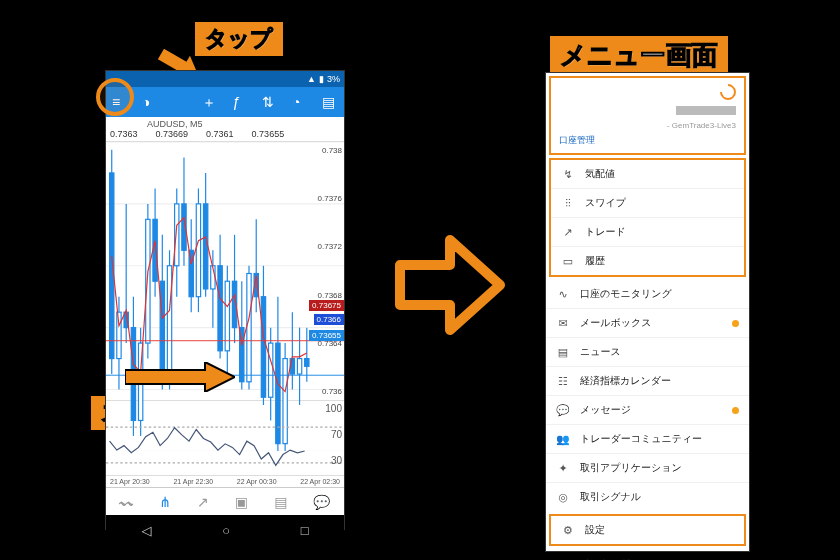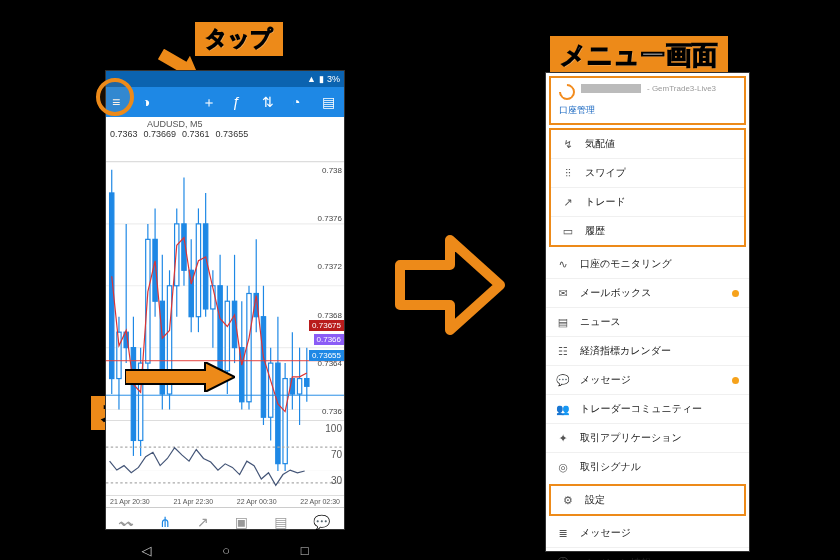--- a/index.html
+++ b/index.html
@@ -56,43 +56,42 @@
   }
   .toolbar .group { display:flex; gap:14px; align-items:center; }
   .toolbar svg, .toolbar .ico { width:16px; height:16px; }
   .toolbar .ico { color:#fff; font-size:14px; }
 
   .pair {
     font-size: 9px; color:#555; padding: 2px 0 0 4px; margin-left: 37px;
   }
   .ticks {
     font-size: 9px; color:#333; padding: 0 4px 2px 4px;
-    display:flex; gap:6px;
+    display:flex; gap:18px;
   }
 
   .chart-area {
     position: relative;
     height: 260px;
     border-top:1px solid #ddd;
     border-bottom:1px solid #ddd;
-    margin-top:20px;
   }
   .chart-area svg { position:absolute; inset:0; }
   .ylabels {
     position:absolute; right:2px; top:0; bottom:0;
     display:flex; flex-direction:column; justify-content:space-between;
     font-size:8px; color:#444; text-align:right;
     padding:4px 0;
   }
   .price-tag {
     position:absolute; right:0;
     font-size:8px; color:#fff; padding:1px 3px;
   }
   .price-tag.red  { background:#b91c1c; top: 158px; }
-  .price-tag.gray { background:#8b5cf6;    top: 172px; }
+  .price-tag.gray { background:#1d4ed8;    top: 172px; }
   .price-tag.blue { background:#1E88E5; top: 188px; }
 
   .osc {
     position:relative; height:75px; border-bottom:1px solid #ddd;
   }
   .osc svg{position:absolute; inset:0;}
   .osc .yl{position:absolute; right:2px; font-size:10px; color:#555;}
   .osc .yl.a{top:2px}.osc .yl.b{top:28px}.osc .yl.c{top:54px}
 
   .timeaxis{
@@ -138,21 +137,21 @@
 
   
   .phone2{
     position:absolute; width:205px; height:480px; left:545px; top:72px;
     background:#fff; border:1px solid #333;
   }
   .box{ border:2px solid #ED8A19; margin:3px; }
   .acct{
     padding:6px 8px; font-size:9px;
   }
-  .acct .row1{ display:flex; gap:6px; align-items:flex-start;}
+  .acct .row1{ display:flex; gap:6px; align-items:flex-end;flex-direction:column;}
   .acct .logo{
     width:16px;height:16px;border:2px solid #F28C1F;border-radius:50%;
     border-left-color:transparent; transform:rotate(45deg);
   }
   .acct .srv{ color:#999; font-size:8px;}
   .acct .mask{ background:#bbb; color:#bbb; width:60px; height:9px; display:inline-block;}
   .acct .link{ color:#1565C0; margin-top:4px; display:block;}
 
   .menu-list .item{
     display:flex; align-items:center; gap:10px;

